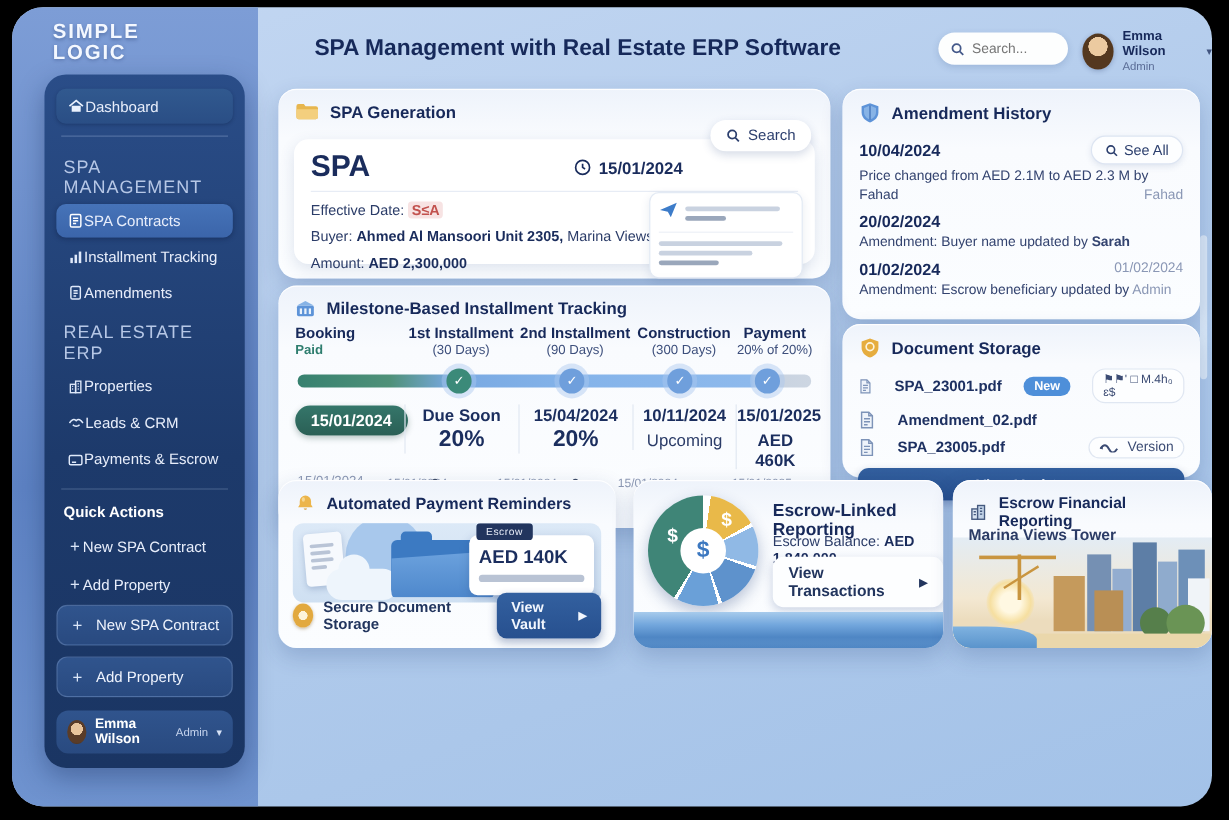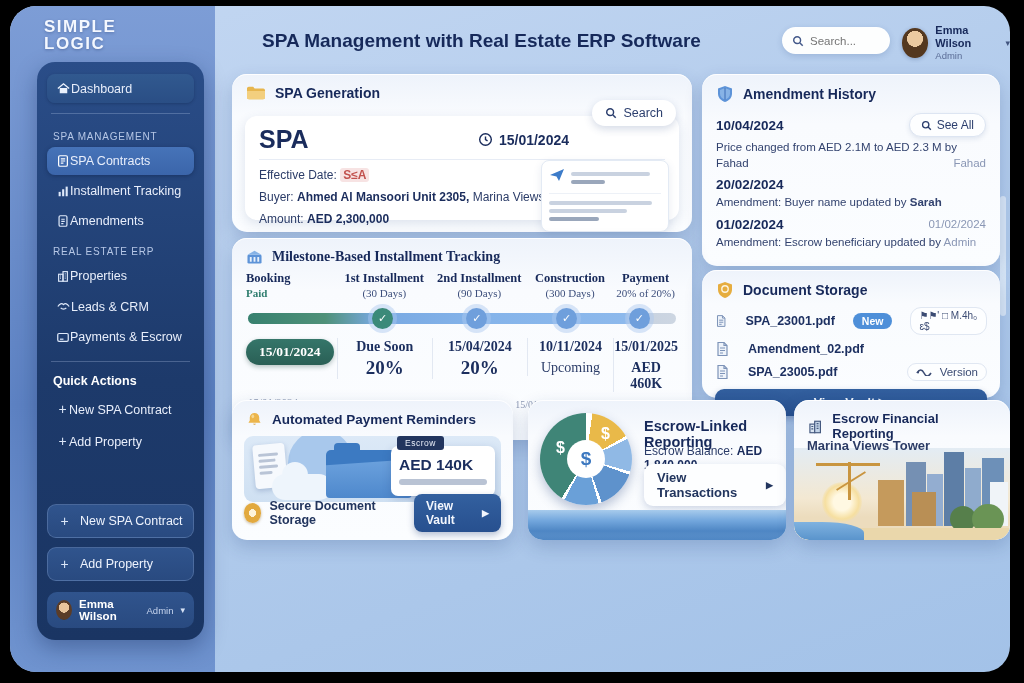--- a/index.html
+++ b/index.html
@@ -15,21 +15,21 @@
   .logo { position:absolute; left:34px; top:12px; color:#f4f8ff; font-weight:bold;
     font-size:17px; letter-spacing:1.5px; line-height:1.02; text-shadow:0 1px 3px rgba(20,40,90,.35); }
   .side-panel { position:absolute; left:27px; top:56px; width:167px; height:578px;
     border-radius:18px; background:linear-gradient(180deg,#2a4d88 0%,#1d3a6b 55%,#1a3563 100%);
     box-shadow:0 8px 22px rgba(15,35,80,.35); padding:12px 10px; display:flex; flex-direction:column; }
   .srow { display:flex; align-items:flex-end; gap:0; color:#e8eefb; font-size:12.5px;
     padding:7px 9px; border-radius:8px; margin-bottom:2px; cursor:default; }
   .srow svg { flex:0 0 auto; }
   .srow.box { background:linear-gradient(180deg,#31598f,#2a4e85); box-shadow:0 1px 3px rgba(10,25,60,.3); }
   .srow.active { background:linear-gradient(180deg,#4673b8,#3b65aa); box-shadow:0 1px 4px rgba(10,25,60,.4); }
-  .slabel { font-size:10px; letter-spacing:.8px; color:#b6c7e6; margin:9px 6px 5px; }
+  .slabel { font-size:15px; letter-spacing:.8px; color:#b6c7e6; margin:9px 6px 5px; }
   .sdivider { border-top:1px solid rgba(190,210,240,.28); margin:8px 4px; }
   .qa-title { color:#fff; font-weight:bold; font-size:12.5px; margin:4px 6px 6px; }
   .plus { font-size:14px; color:#dbe6f8; width:13px; text-align:center; }
   .side-btn { display:flex; align-items:center; gap:9px; color:#eef3fd; font-size:12.5px;
     background:linear-gradient(180deg,#30548d,#294a80); border:1px solid rgba(170,195,235,.25);
     border-radius:9px; padding:8px 10px; margin-bottom:9px; cursor:default; }
   .user-chip { display:flex; align-items:center; gap:7px; background:linear-gradient(180deg,#30548d,#294a80);
     border-radius:10px; padding:6px 9px; margin-top:2px; }
   .avatar-sm { width:20px; height:20px; border-radius:50%;
     background:radial-gradient(circle at 50% 38%, #e8c49c 0 34%, #5a3c28 35% 75%, #3c281a 100%); }
@@ -76,21 +76,21 @@
   .amend-card { left:692px; top:68px; width:298px; height:192px; }
   .amend-body { padding:2px 14px 0; }
   .a-date { font-size:13.5px; font-weight:bold; color:#17295a; }
   .a-text { font-size:11.5px; color:#33436f; margin:3px 0 6px; line-height:1.35; }
   .a-flex { display:flex; justify-content:space-between; align-items:center; }
   .a-gray { font-size:11.5px; color:#8a97b5; }
   .see-all { background:#fdfeff; border:1px solid #dde5f2; border-radius:13px; height:24px; display:flex;
     align-items:center; gap:5px; padding:0 11px; font-size:12px; color:#2c3f6e; box-shadow:0 2px 5px rgba(40,70,130,.12); }
 
   
-  .mile-card { left:222px; top:232px; width:460px; height:202px;font-family:Liberation Serif, serif; }
+  .mile-card { left:222px; top:232px; width:460px; height:202px; }
   .mile-cols { display:flex; padding:2px 14px 0; }
   .mcol { text-align:center; }
   .mcol:first-child { text-align:left; }
   .mcol .t { font-size:12.5px; font-weight:bold; color:#17295a; }
   .mcol .s { font-size:11px; color:#3d4f7c; margin-top:1px; }
   .mcol .s.paid { color:#2e7d6e; font-weight:bold; }
   .bar-wrap { position:relative; margin:9px 16px 0; height:22px; }
   .bar { position:absolute; top:5px; left:0; right:0; height:11px; border-radius:6px;
     background:linear-gradient(90deg,#37816f 0%,#4f9179 18%,#79a9e2 30%,#85b4ea 56%,#8db9ec 88%,#c7d2e0 90%,#cdd6e2 100%); }
   .chk { position:absolute; top:0; width:21px; height:21px; border-radius:50%; color:#fff; font-size:11px;

